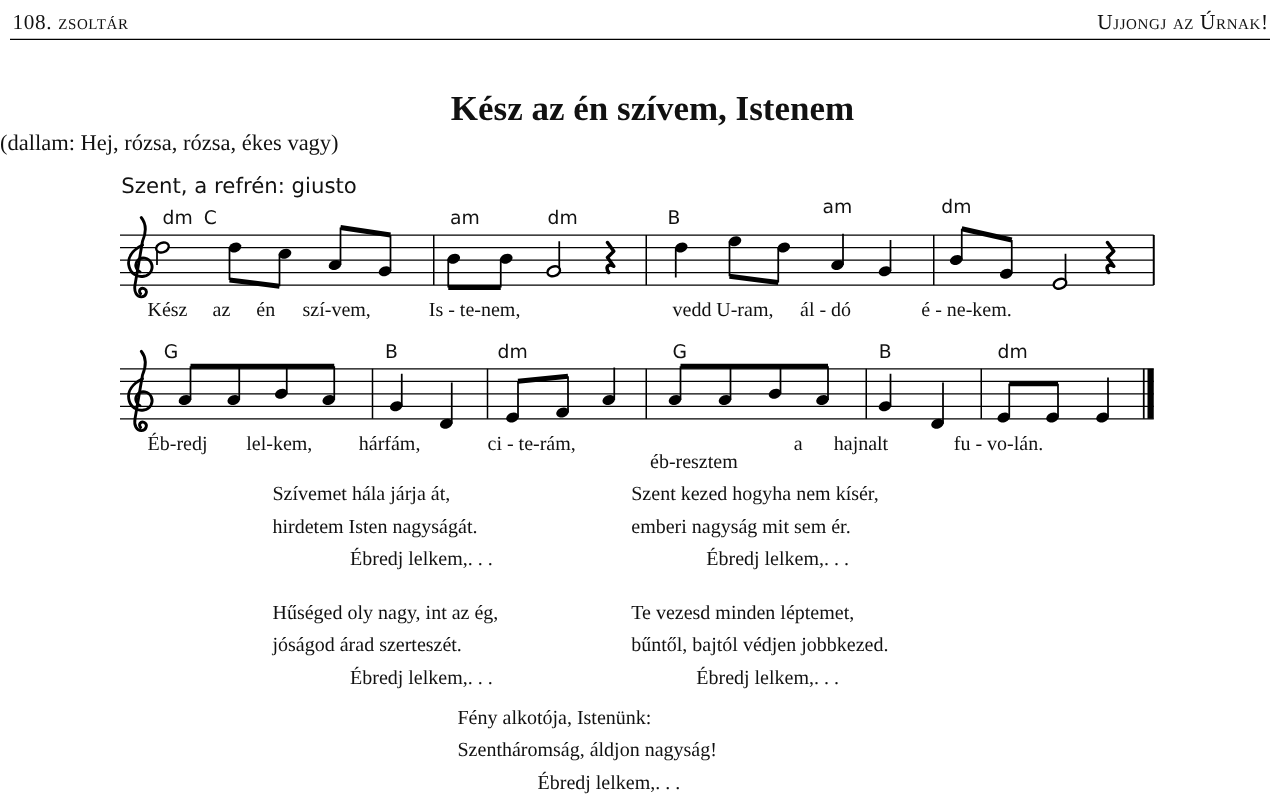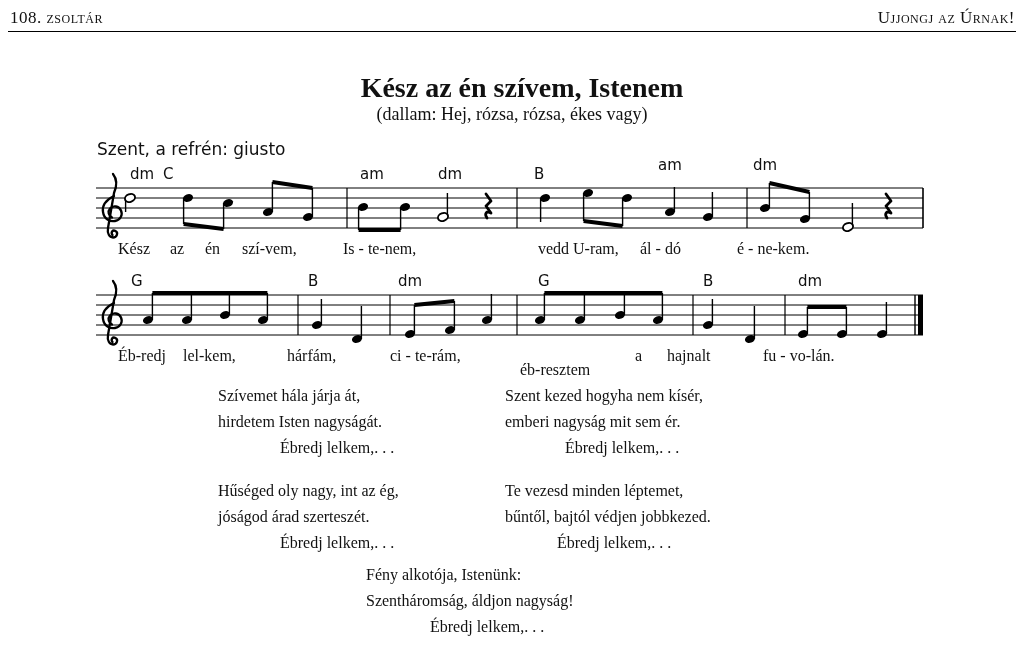--- a/index.html
+++ b/index.html
@@ -5,21 +5,21 @@
   html,body{margin:0;padding:0;background:#fff;}
   .page{position:relative;width:1024px;height:648px;background:#fff;overflow:hidden;
         color:#111;font-family:"Liberation Serif",serif;}
   .hdr{position:absolute;top:8px;font-family:"Liberation Serif",serif;
        font-variant:small-caps;font-size:17px;letter-spacing:.5px;white-space:nowrap;}
   #hdrL{left:10px;}
   #hdrR{right:9px;}
   .rule{position:absolute;top:31px;left:8px;right:8px;border-top:1.6px solid #000;}
   .title{position:absolute;left:0;right:0;top:72px;text-align:center;
          font-size:28px;font-weight:bold;white-space:nowrap;padding-left:20px;}
-  .subtitle{position:absolute;left:0;right:0;top:104px;text-align:center;font-size:18px;}
+  .subtitle{position:absolute;left:0;right:0;top:104px;text-align:left;font-size:18px;}
   .tempo{position:absolute;left:97px;top:139px;font-family:"DejaVu Sans",sans-serif;
          font-size:17px;white-space:nowrap;}
   #score-svg{position:absolute;left:0;top:0;}
   #text-layer span{position:absolute;white-space:nowrap;}
   .chord{font-family:"DejaVu Sans",sans-serif;font-size:15px;}
   .lyric,.verse{font-family:"Liberation Serif",serif;font-size:16px;}
 </style>
 </head>
 <body>
 
@@ -163,21 +163,21 @@
       <span class="lyric" style="left: 573px; top: 240px;">U-ram,</span>
       <span class="lyric" style="left: 640px; top: 240px;">ál - dó</span>
       <span class="lyric" style="left: 737px; top: 240px;">é - ne-kem.</span>
       <span class="chord" style="left: 131px; top: 272px;">G</span>
       <span class="chord" style="left: 308px; top: 272px;">B</span>
       <span class="chord" style="left: 398px; top: 272px;">dm</span>
       <span class="chord" style="left: 538px; top: 272px;">G</span>
       <span class="chord" style="left: 703px; top: 272px;">B</span>
       <span class="chord" style="left: 798px; top: 272px;">dm</span>
       <span class="lyric" style="left: 118px; top: 347px;">Éb-redj</span>
-      <span class="lyric" style="left: 183px; top: 347px;">lel-kem,</span>
+      <span class="lyric" style="left: 197px; top: 347px;">lel-kem,</span>
       <span class="lyric" style="left: 287px; top: 347px;">hárfám,</span>
       <span class="lyric" style="left: 390px; top: 347px;">ci - te-rám,</span>
       <span class="lyric" style="left: 520px; top: 361px;">éb-resztem</span>
       <span class="lyric" style="left: 635px; top: 347px;">a</span>
       <span class="lyric" style="left: 667px; top: 347px;">hajnalt</span>
       <span class="lyric" style="left: 763px; top: 347px;">fu - vo-lán.</span>
       <span class="verse" style="left: 218px; top: 387px;">Szívemet hála járja át,</span>
       <span class="verse" style="left: 218px; top: 413px;">hirdetem Isten nagyságát.</span>
       <span class="verse" style="left: 280px; top: 439px;">Ébredj lelkem,. . .</span>
       <span class="verse" style="left: 505px; top: 387px;">Szent kezed hogyha nem kísér,</span>

